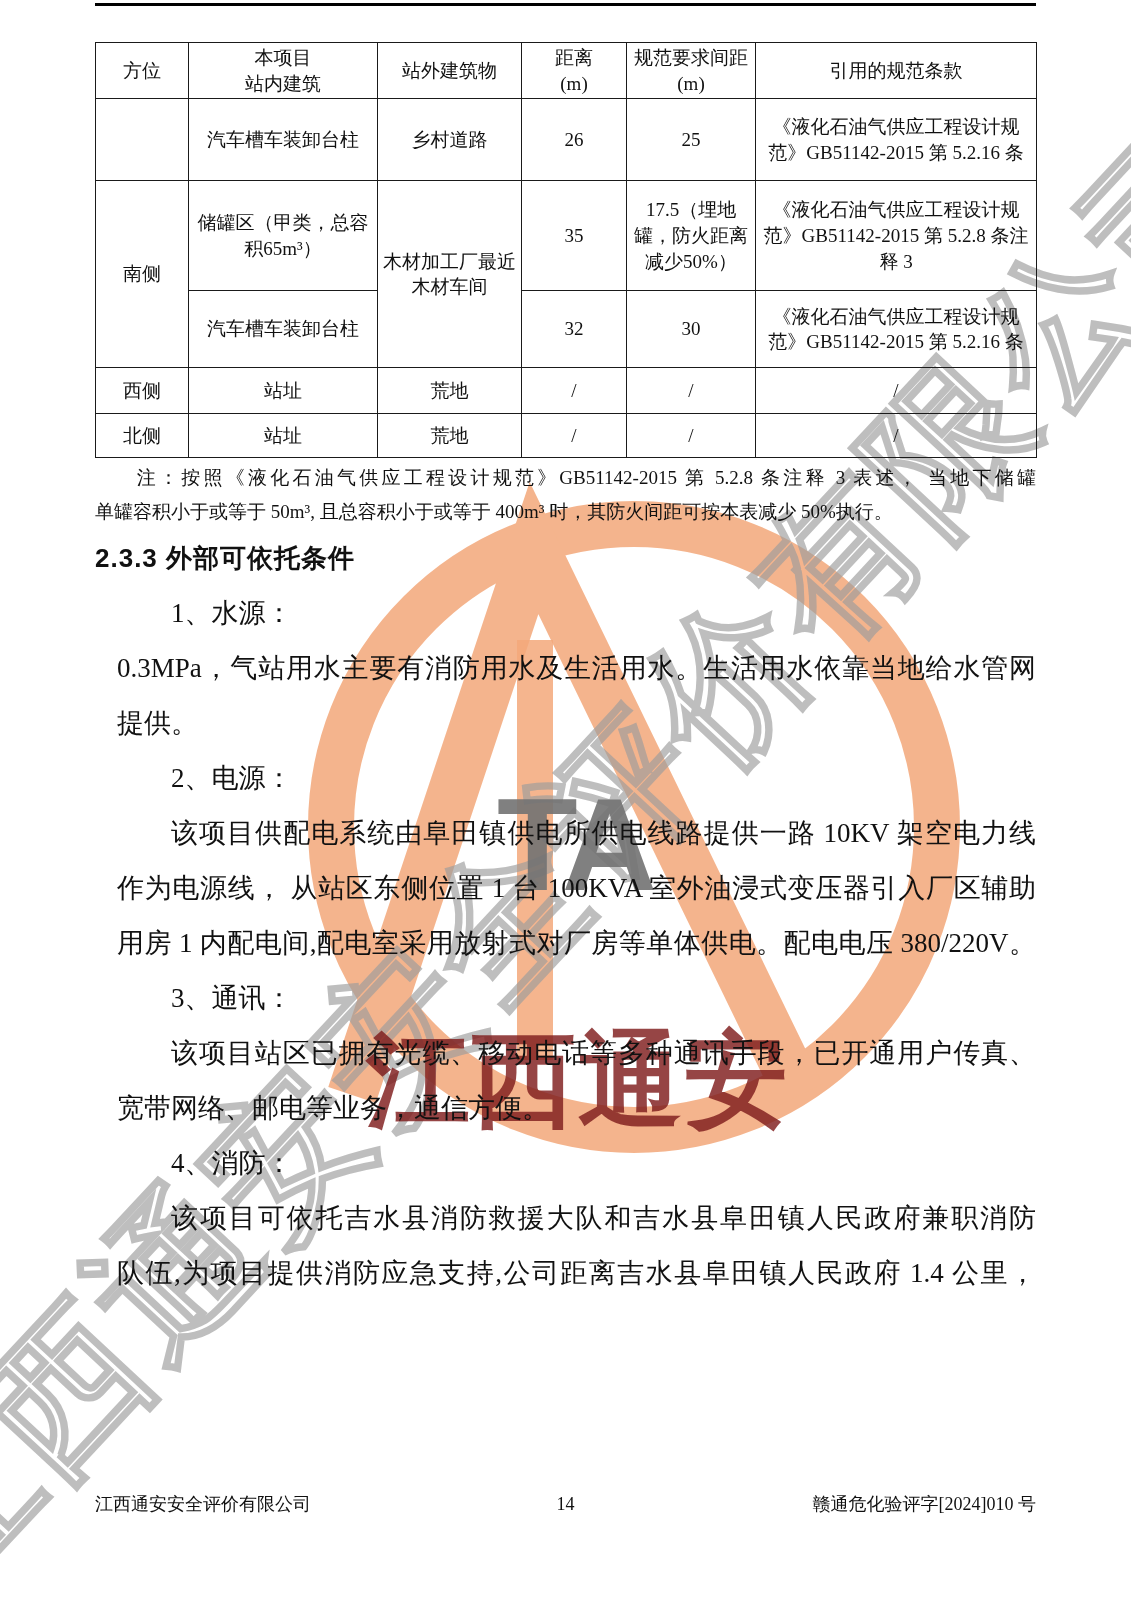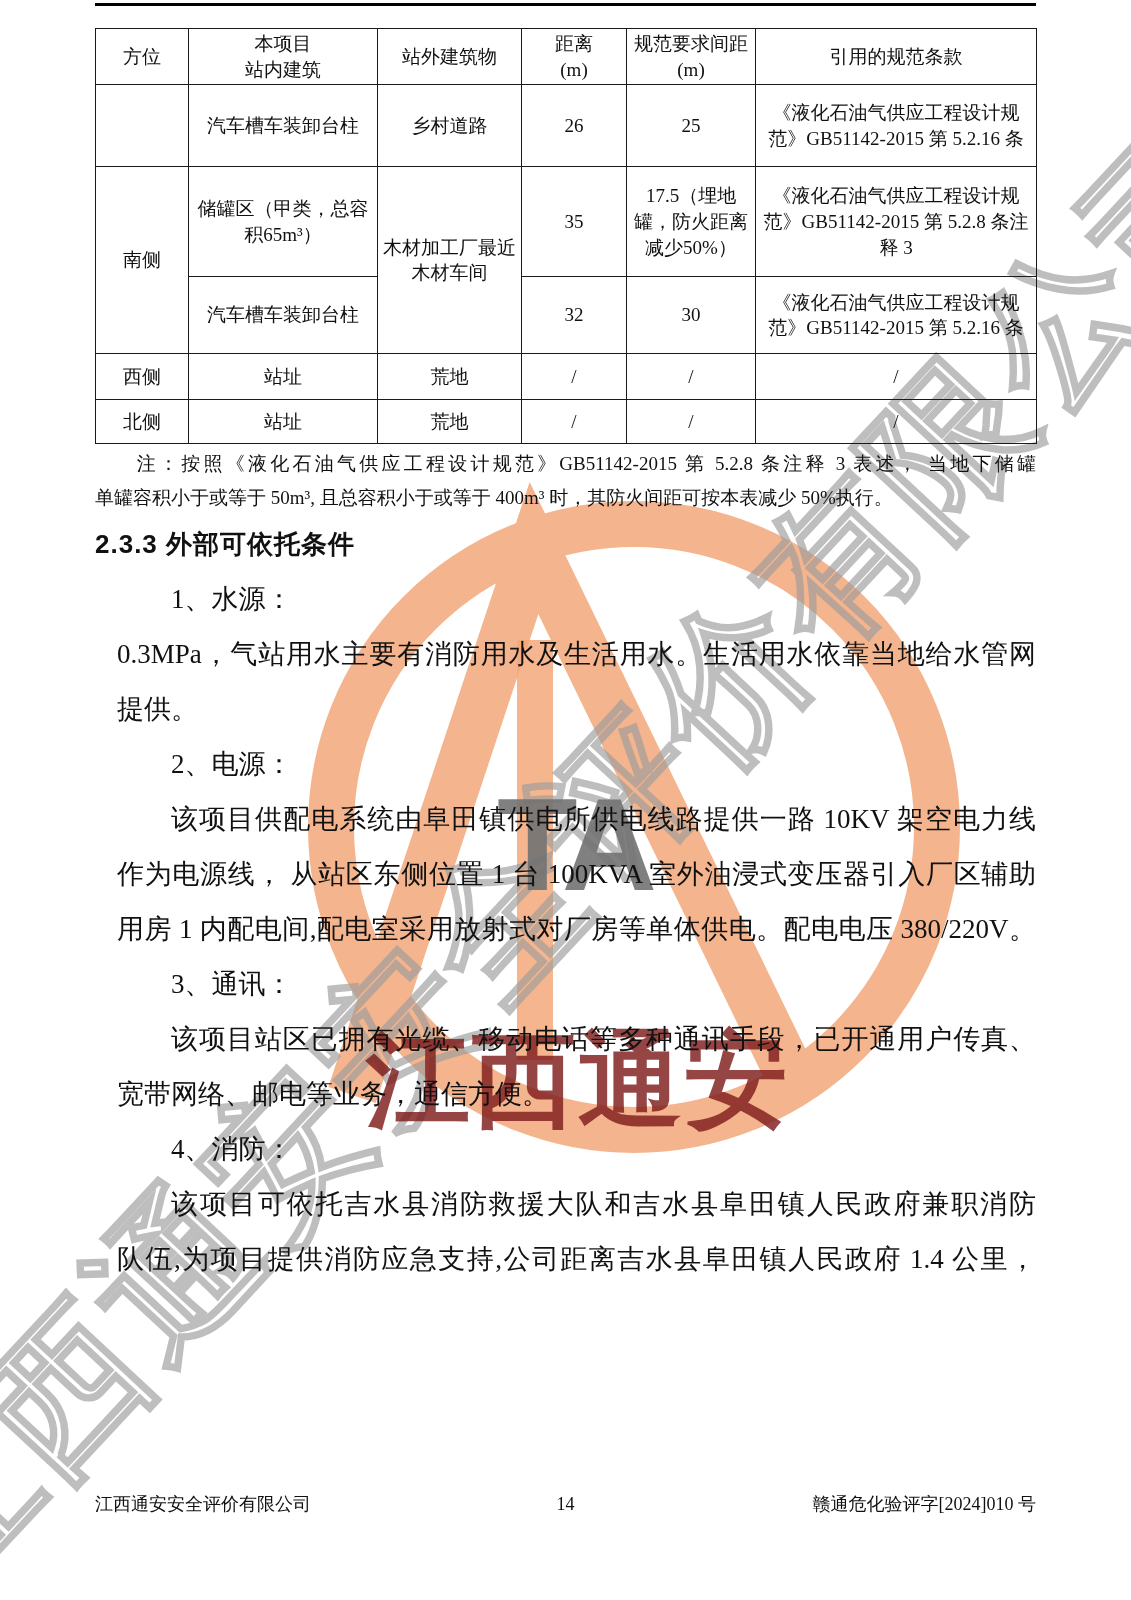--- a/index.html
+++ b/index.html
@@ -28,21 +28,21 @@
     -webkit-text-stroke:2.5px #9d9d9d;opacity:.66;
   }
   
   .content{position:relative;z-index:2;padding:0 95px;}
   .doc-title{
     margin-top:74px;text-align:center;font-size:20px;font-weight:700;
     letter-spacing:1px;line-height:28px;
   }
   .title-rule{height:3px;background:#000;margin-top:3px;}
   table.spec{
-    border-collapse:collapse;table-layout:fixed;width:941px;margin-top:22px;
+    border-collapse:collapse;table-layout:fixed;width:941px;margin-top:36px;
     font-size:19px;line-height:1.35;
   }
   table.spec td,table.spec th{
     border:1px solid #1a1a1a;text-align:center;vertical-align:middle;
     padding:2px 4px;font-weight:400;white-space:pre-line;word-break:break-all;
   }
   .note{font-size:19px;line-height:34px;margin-top:3px;}
   .note .n1{text-indent:2.2em;}
   .sec-heading{
     margin-top:11px;height:36px;line-height:36px;

